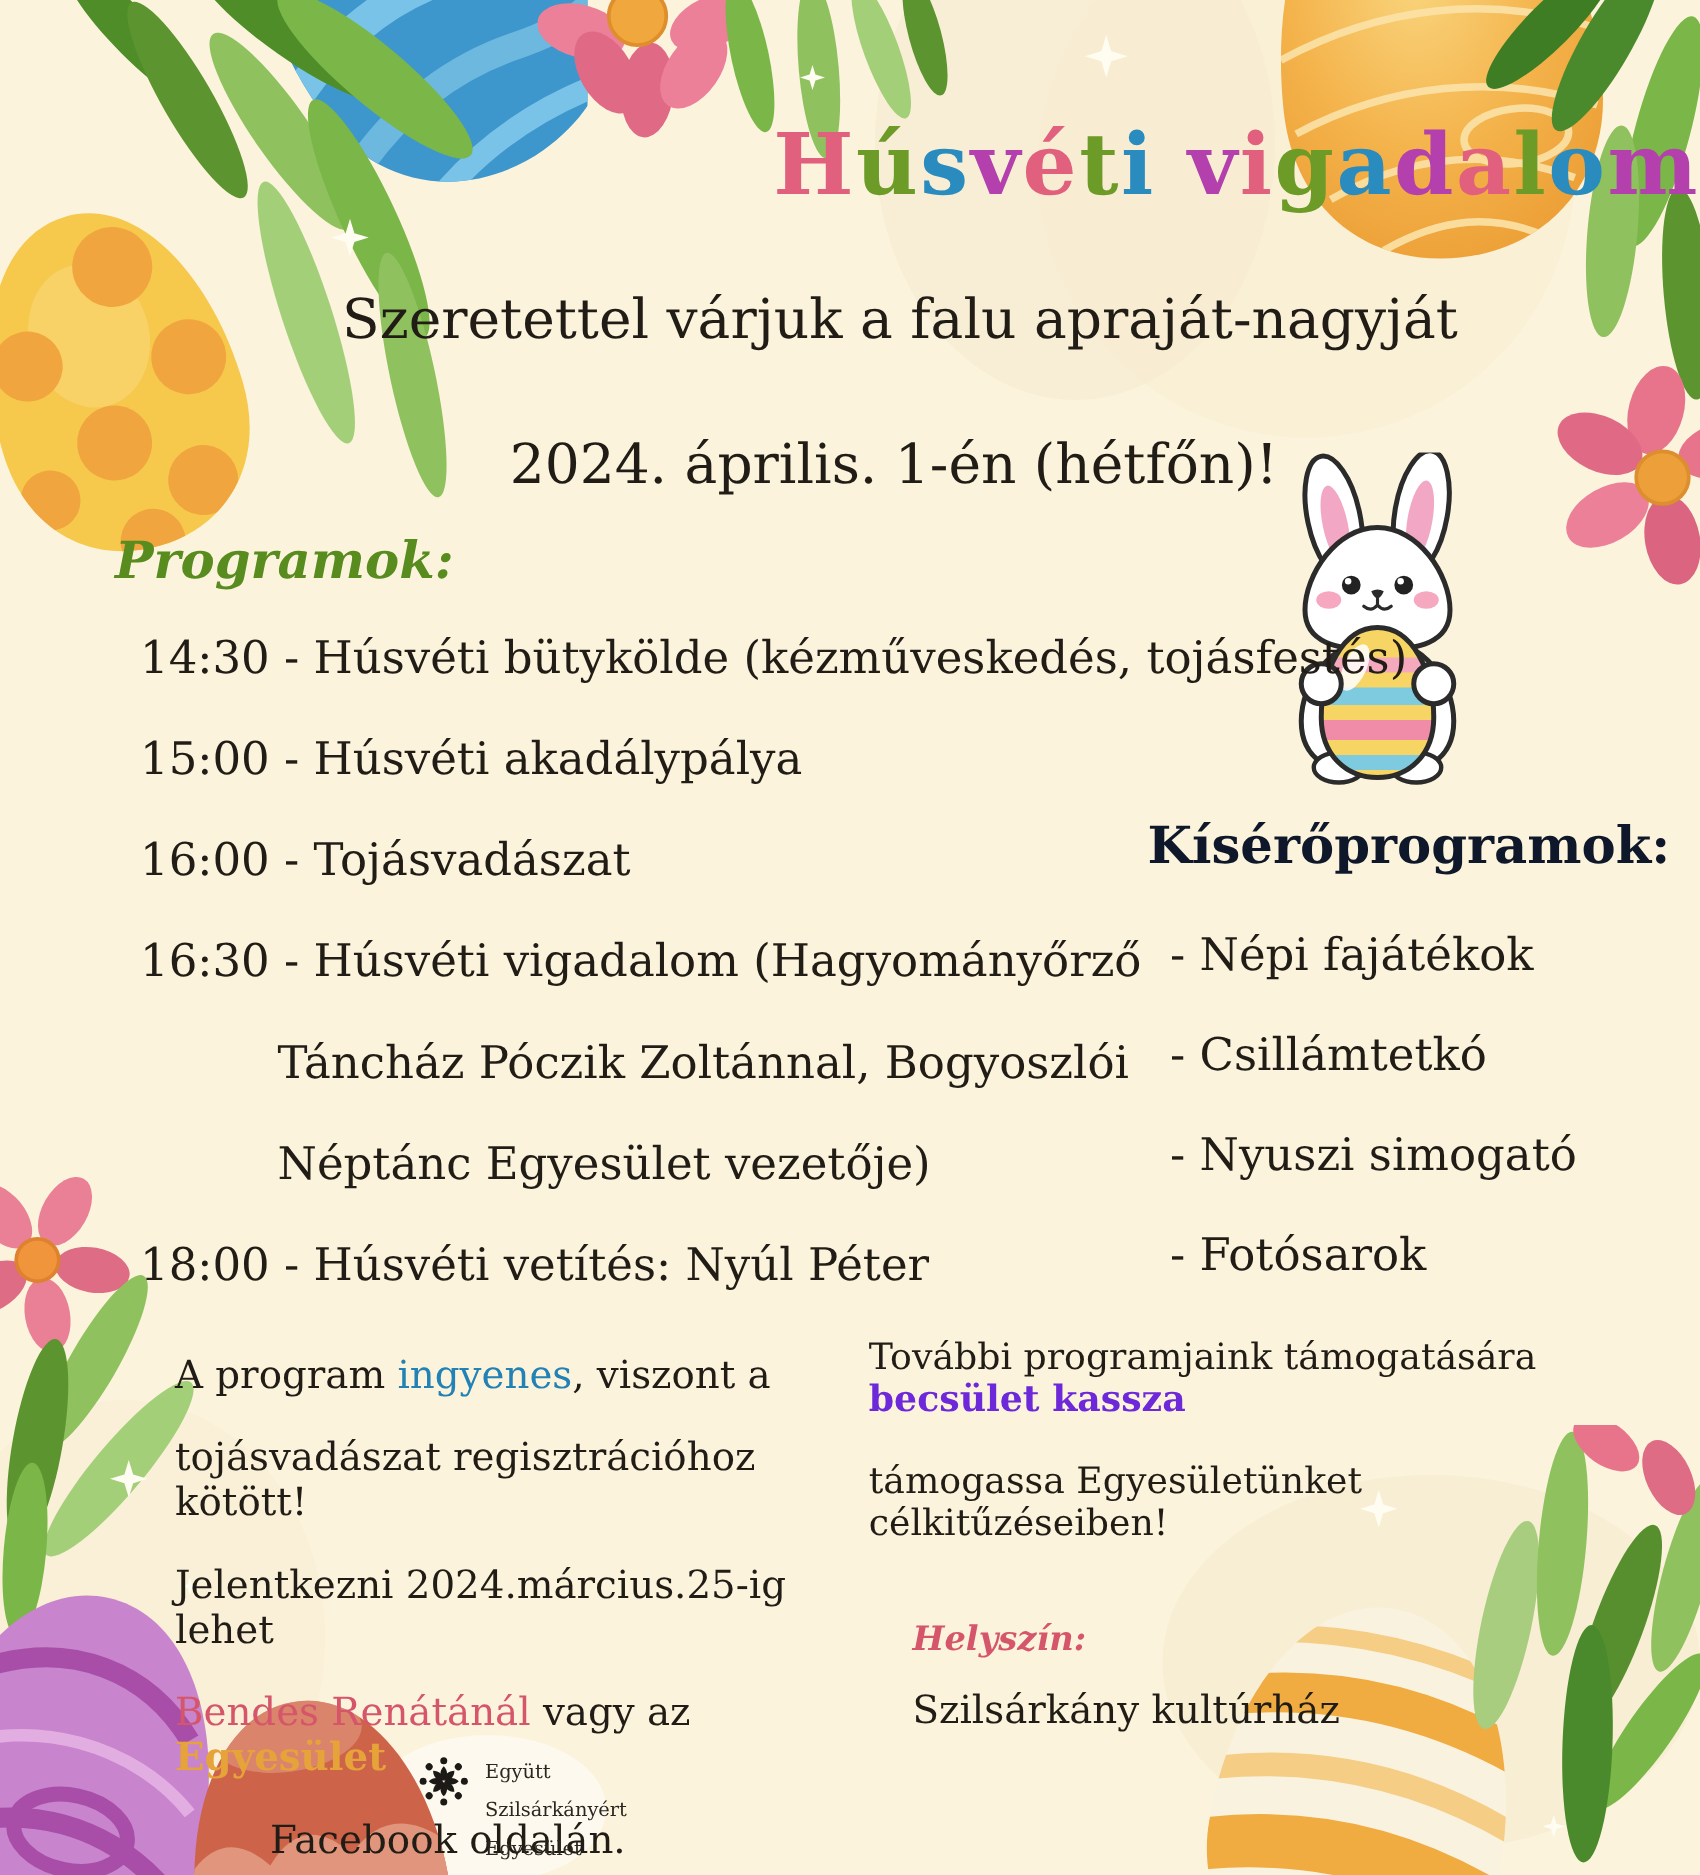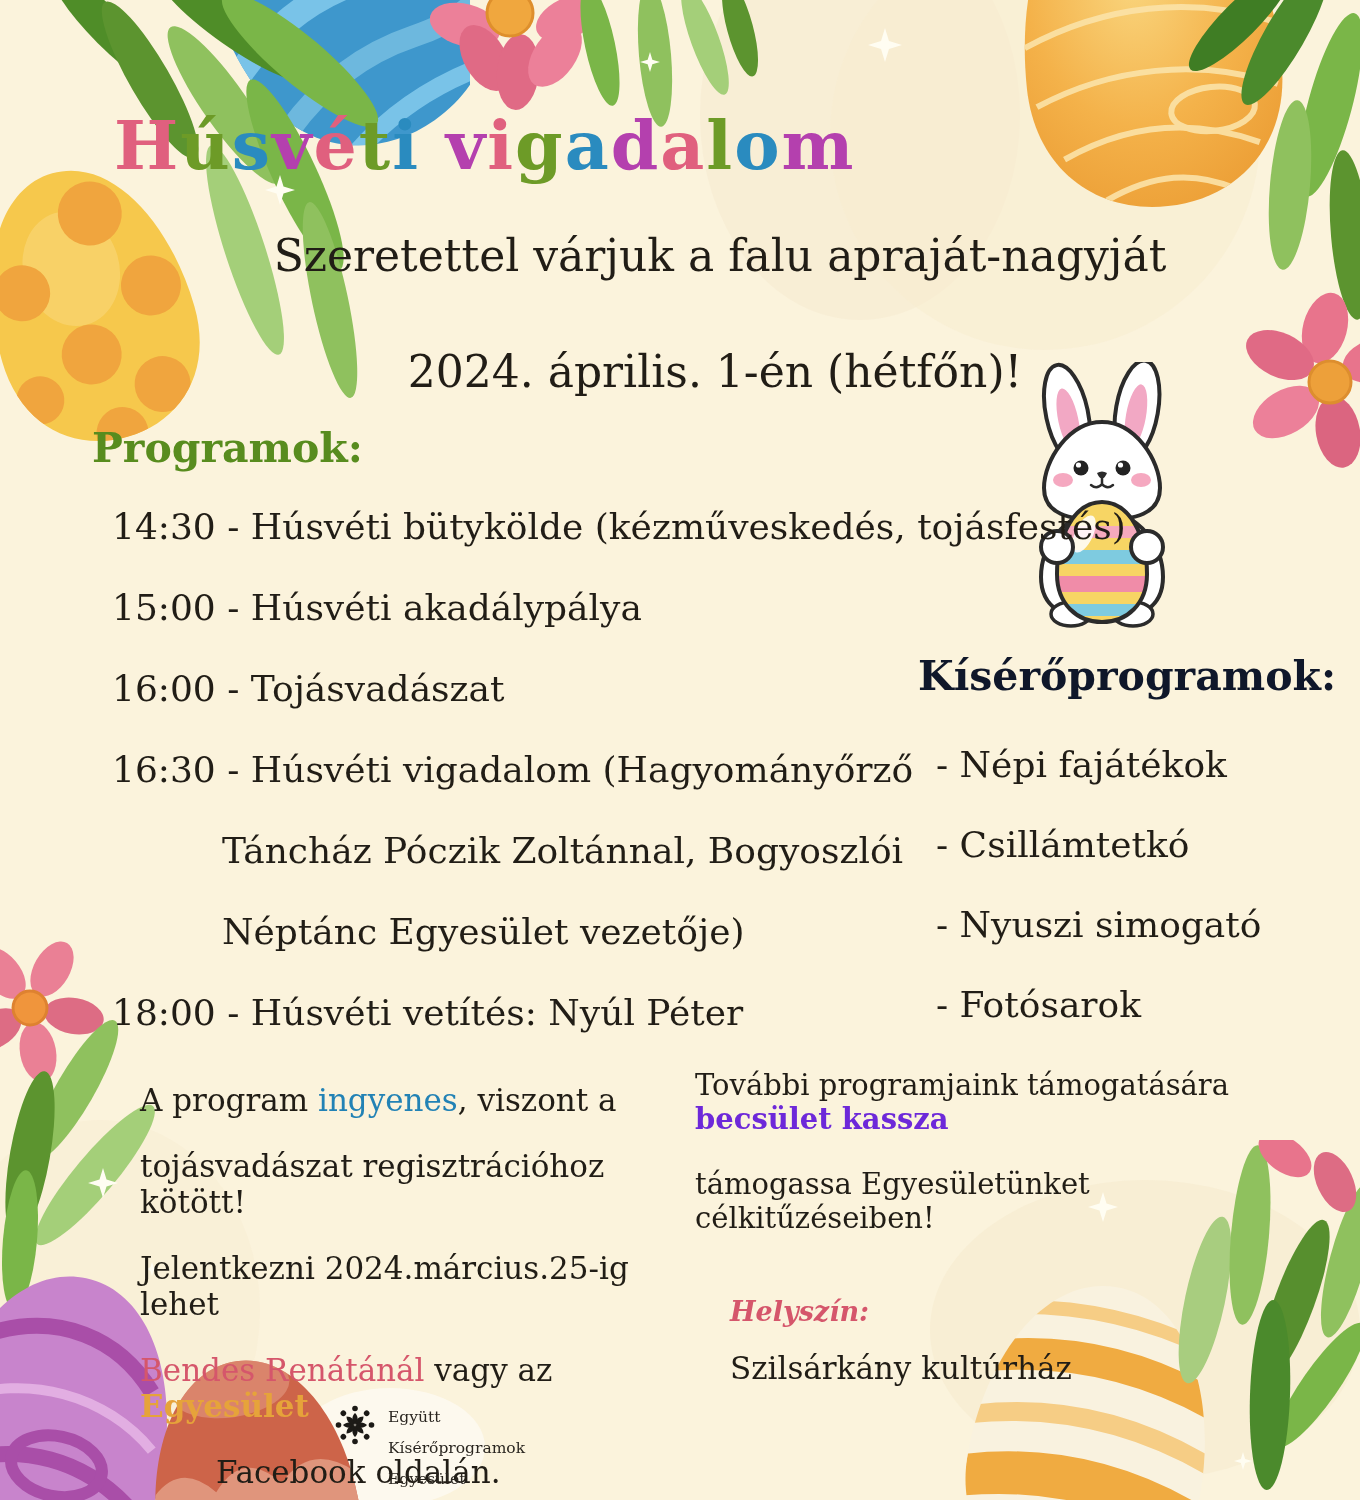--- a/index.html
+++ b/index.html
@@ -5,26 +5,26 @@
   html,body{margin:0;padding:0;background:#ffffff;}
   .poster{
     position:relative; width:1360px; height:1500px; overflow:hidden;
     background:#fbf3dc; font-family:"DejaVu Serif", serif; color:#211d16;
   }
   .blob{position:absolute; border-radius:50%; z-index:0;}
   .decor{position:absolute; z-index:1; pointer-events:none;}
   .sparkle{position:absolute; z-index:2; pointer-events:none;}
   .txt{position:absolute; z-index:3;}
 
-  .title{top:105px; left:114px; width:1246px; text-align:left;
+  .title{top:92px; left:114px; width:1246px; text-align:right;
          font-size:68px; font-weight:bold; letter-spacing:2px; white-space:pre;}
   .subtitle{top:230px; left:80px; width:1280px; text-align:center; font-size:44px;}
   .dateline{top:346px; left:70px; width:1290px; text-align:center; font-size:44px;}
 
-  .prog-heading{top:424px; left:92px; font-size:41px; font-weight:bold;}
+  .prog-heading{top:424px; left:92px; font-size:41px; font-weight:bold;font-style:italic;}
   .prog-list{top:506px; left:112px; font-size:36px;}
   .prog-list div{line-height:42px; margin-bottom:39px; white-space:pre;}
   .prog-list div.indent{margin-left:110px;}
 
   .side-heading{top:652px; left:918px; font-size:41px; font-weight:bold;}
   .side-list{top:744px; left:936px; font-size:36px;}
   .side-list div{line-height:42px; margin-bottom:38px; white-space:pre;}
 
   .reg-block{top:1082px; left:140px; width:500px; font-size:31px;}
   .reg-block p{margin:0 0 30px 0; line-height:36px;}
@@ -338,18 +338,18 @@
       <use href="#spk" transform="rotate(45 23 23)"></use>
       <use href="#spk" transform="rotate(90 23 23)"></use>
       <use href="#spk" transform="rotate(135 23 23)"></use>
       <use href="#spk" transform="rotate(180 23 23)"></use>
       <use href="#spk" transform="rotate(225 23 23)"></use>
       <use href="#spk" transform="rotate(270 23 23)"></use>
       <use href="#spk" transform="rotate(315 23 23)"></use>
     </svg>
     <div class="logo-text">
       <div>Együtt</div>
-      <div>Kísérőprogramok</div>
+      <div>Szilsárkányért</div>
       <div>Egyesület</div>
     </div>
   </div>
 
 </div>
 
 </body></html>

